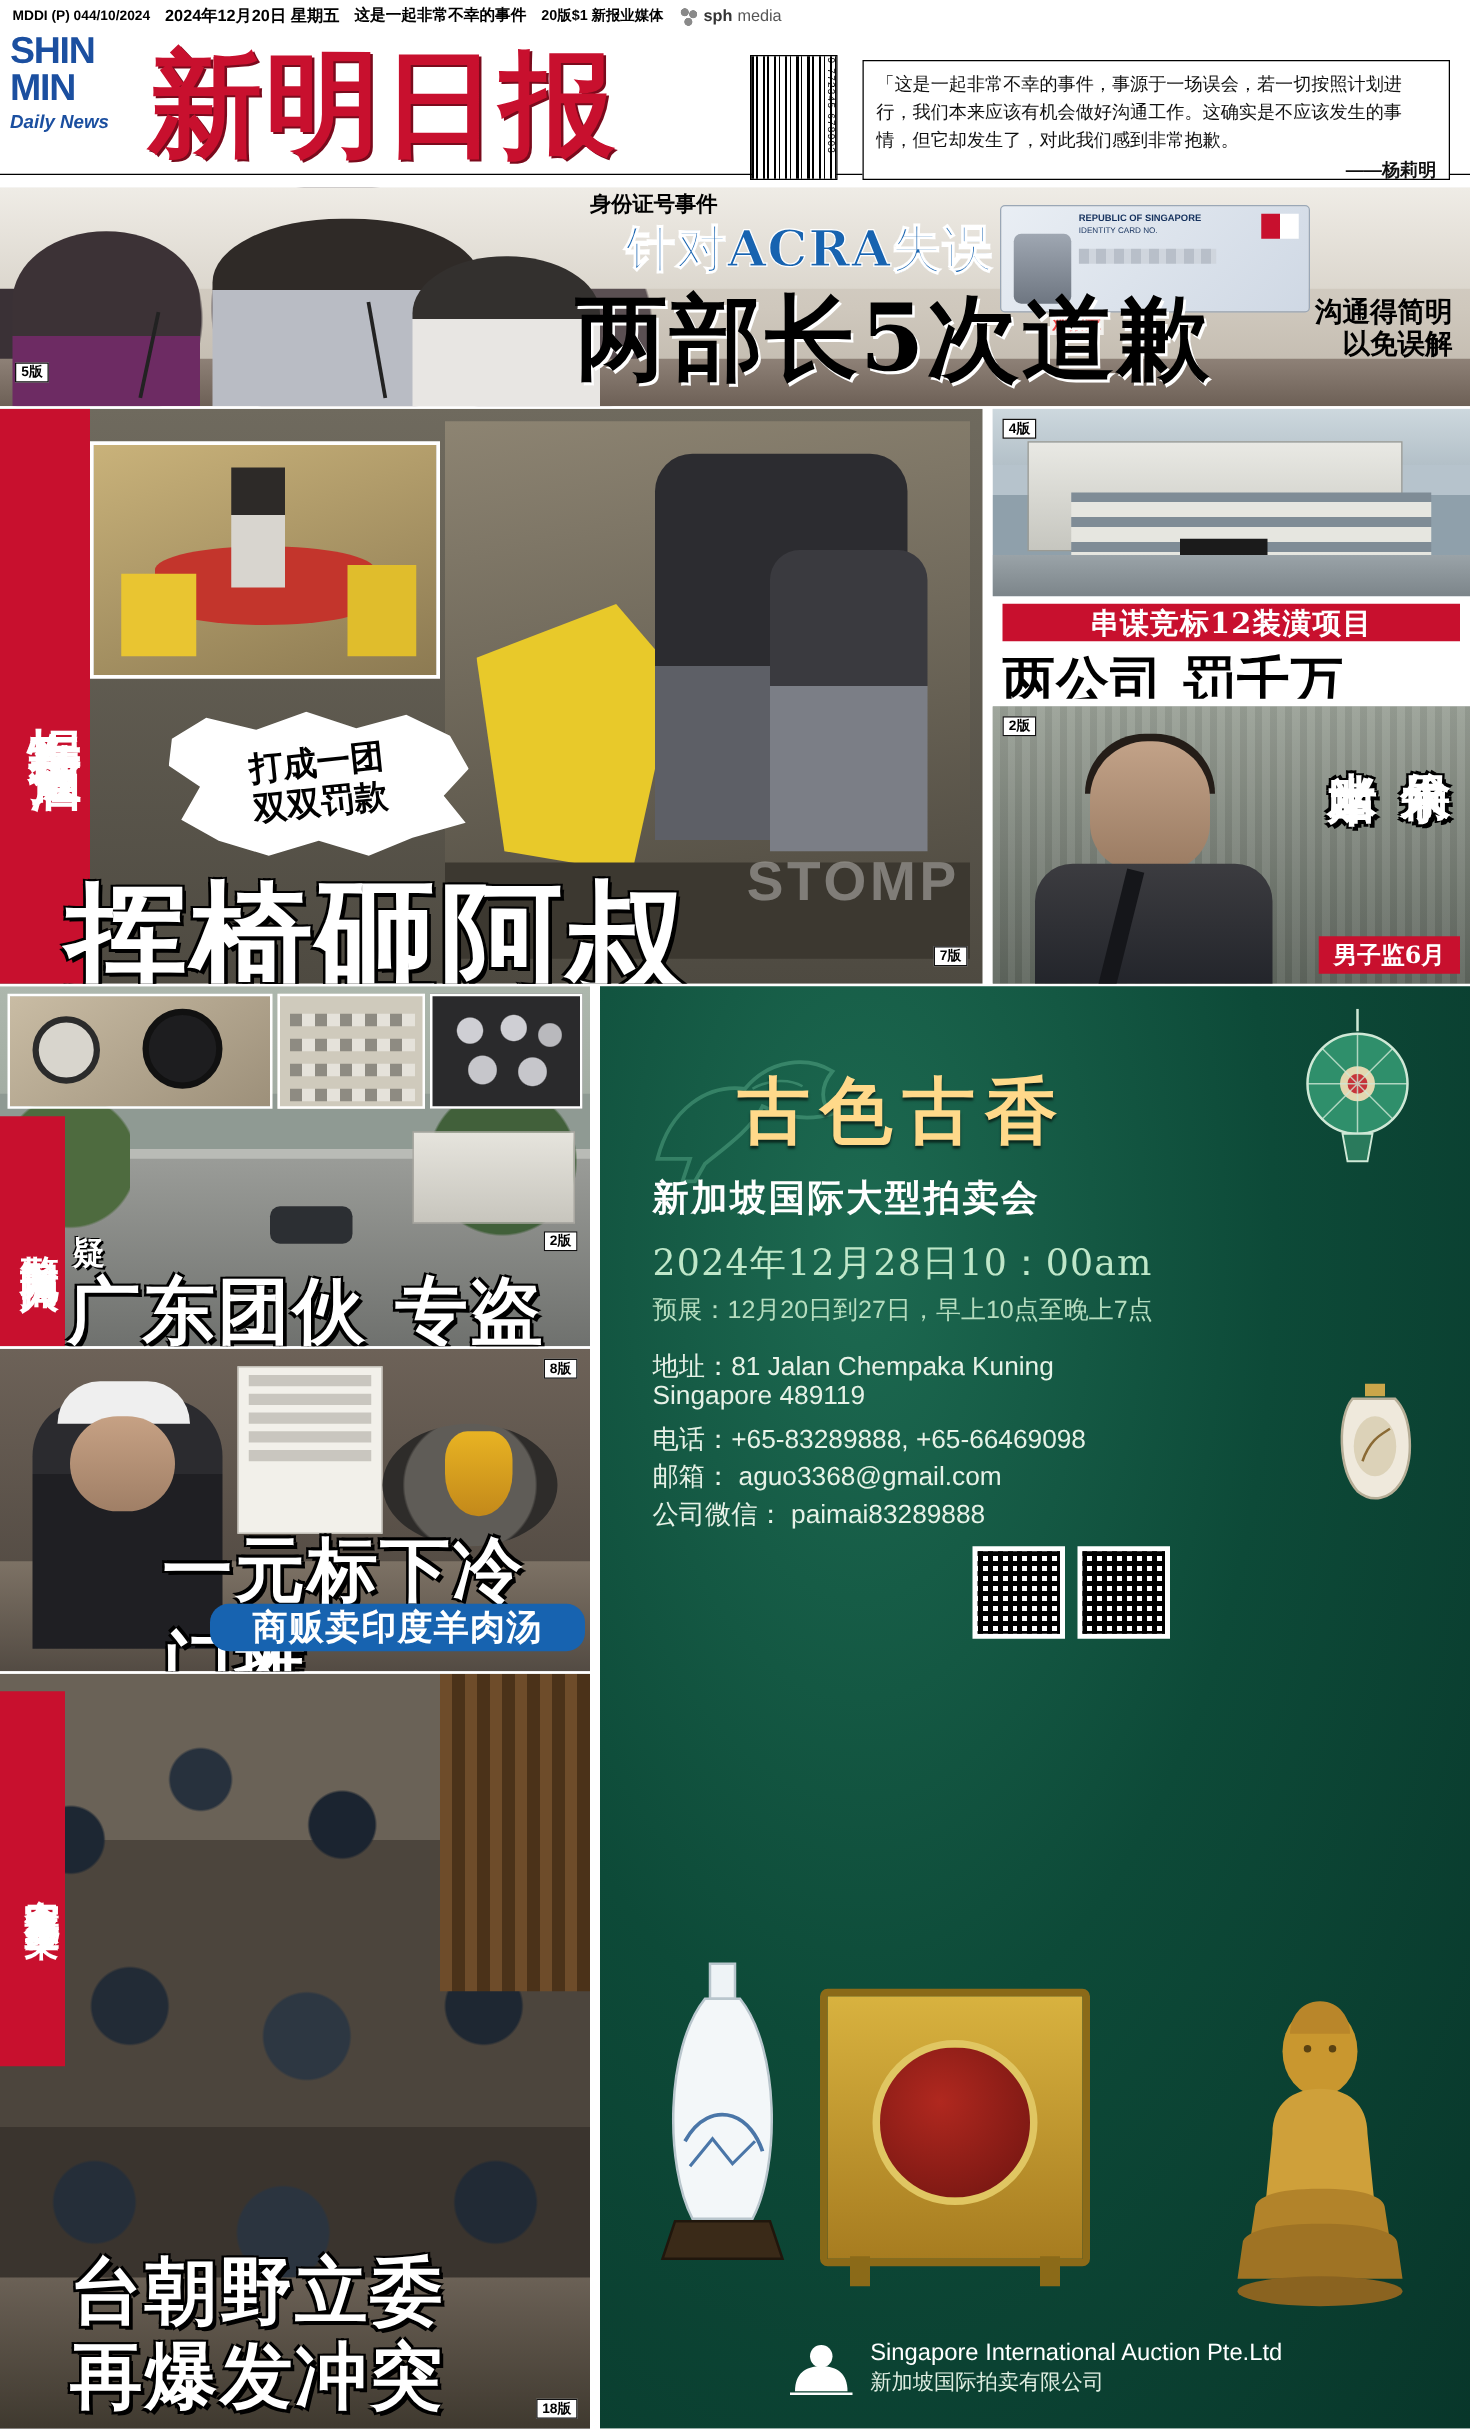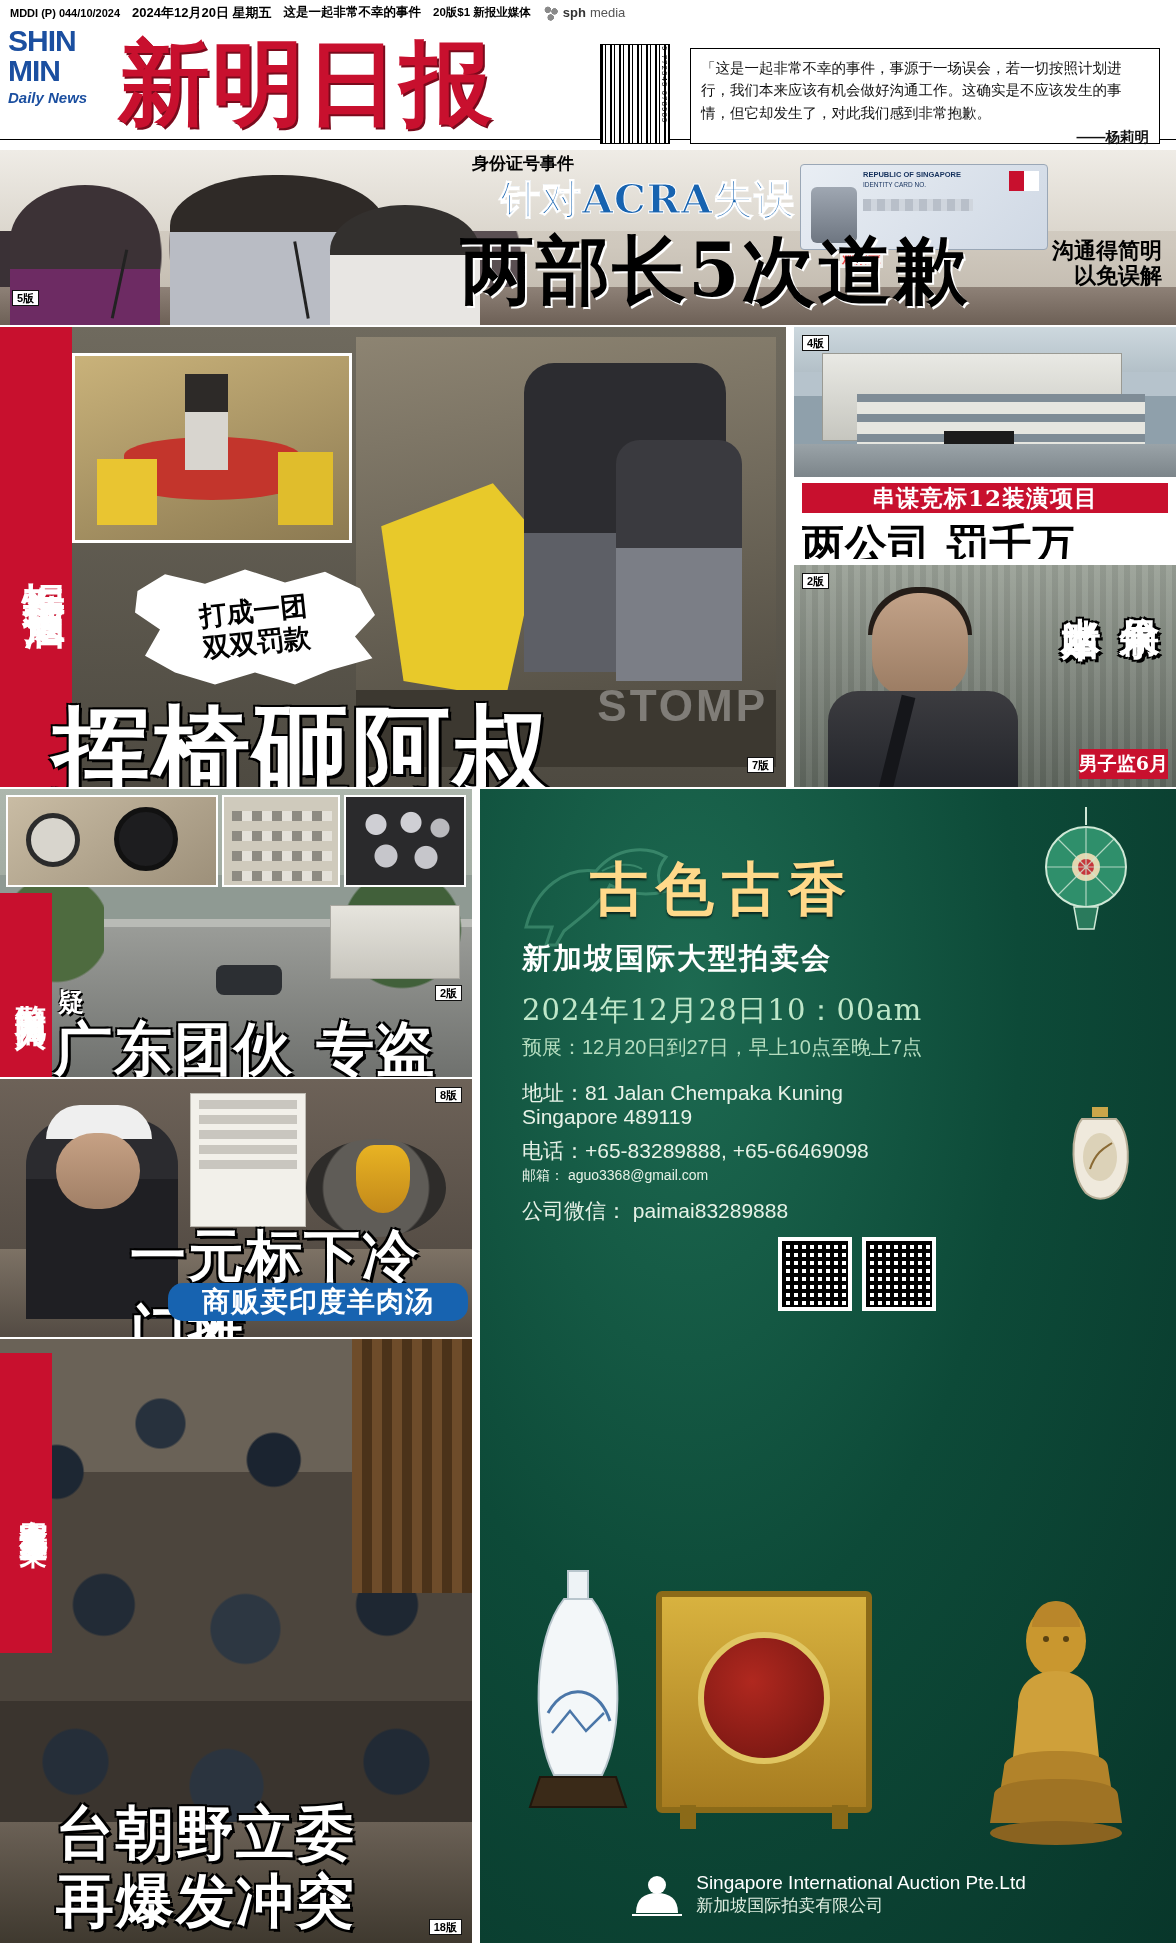--- a/index.html
+++ b/index.html
@@ -262,21 +262,21 @@
     background:#15161a; transform:rotate(14deg);}
   #s4tag { left:8px; top:8px; }
   #s4words { position:absolute; right:8px; top:20px; display:flex; gap:4px; }
   #s4words .col {
     writing-mode: vertical-rl; text-orientation: upright;
     font-family:"DejaVu Serif", serif; font-weight:bold; font-size:40px;
     color:#fff; text-shadow:3px 3px 0 #000,-2px -2px 0 #000,2px -2px 0 #000,-2px 2px 0 #000;
     letter-spacing:2px;
   }
   #s4sub { position:absolute; right:8px; bottom:8px; background:#c8102e; color:#fff;
-    font-family:"DejaVu Serif", serif; font-weight:bold; font-size:19px; padding:2px 0;}
+    font-family:"DejaVu Serif", serif; font-weight:bold; font-size:19px; padding:2px 12px;}
 
   
   #story5 { left:0; top:789px; width:472px; height:288px; }
   #s5img { left:0; top:0; width:472px; height:288px;
     background:linear-gradient(180deg,#adb7ad,#8c968c);}
   #s5img .road { position:absolute; left:0; top:86px; width:100%; height:202px;
     background:linear-gradient(180deg,#8f9a93 0 22%, #b9bbb6 22% 100%);}
   #s5img .asphalt { position:absolute; left:0; bottom:0; width:100%; height:52%;
     background:linear-gradient(180deg,#9a9c98,#6f716e);}
   #s5img .tree1 { position:absolute; left:8px; top:96px; width:96px; height:110px;
@@ -391,21 +391,21 @@
     position:absolute; left:42px; top:202px;
     font-family:"DejaVu Serif", serif; font-size:29px; color:#bfe7c9; letter-spacing:1px;
   }
   #ad .preview {
     position:absolute; left:42px; top:245px;
     font-size:20px; color:#b5ddbf;
   }
   #ad .addr1 { position:absolute; left:42px; top:290px; font-size:21px; color:#e7f2e7; }
   #ad .addr2 { position:absolute; left:42px; top:316px; font-size:21px; color:#e7f2e7; }
   #ad .tel   { position:absolute; left:42px; top:348px; font-size:21px; color:#e7f2e7; }
-  #ad .mail  { position:absolute; left:42px; top:378px; font-size:14px; color:#e7f2e7; }
+  #ad .mail  { position:absolute; left:42px; top:378px; font-size:21px; color:#e7f2e7; }
   #ad .wechat{ position:absolute; left:42px; top:408px; font-size:21px; color:#e7f2e7; }
   #ad .qr1, #ad .qr2 {
     position:absolute; top:448px; width:74px; height:74px; background:#fff;
     padding:4px;
   }
   #ad .qr1 { left:298px; }
   #ad .qr2 { left:382px; }
   #ad .qrInk {
     width:100%; height:100%;
     background:

